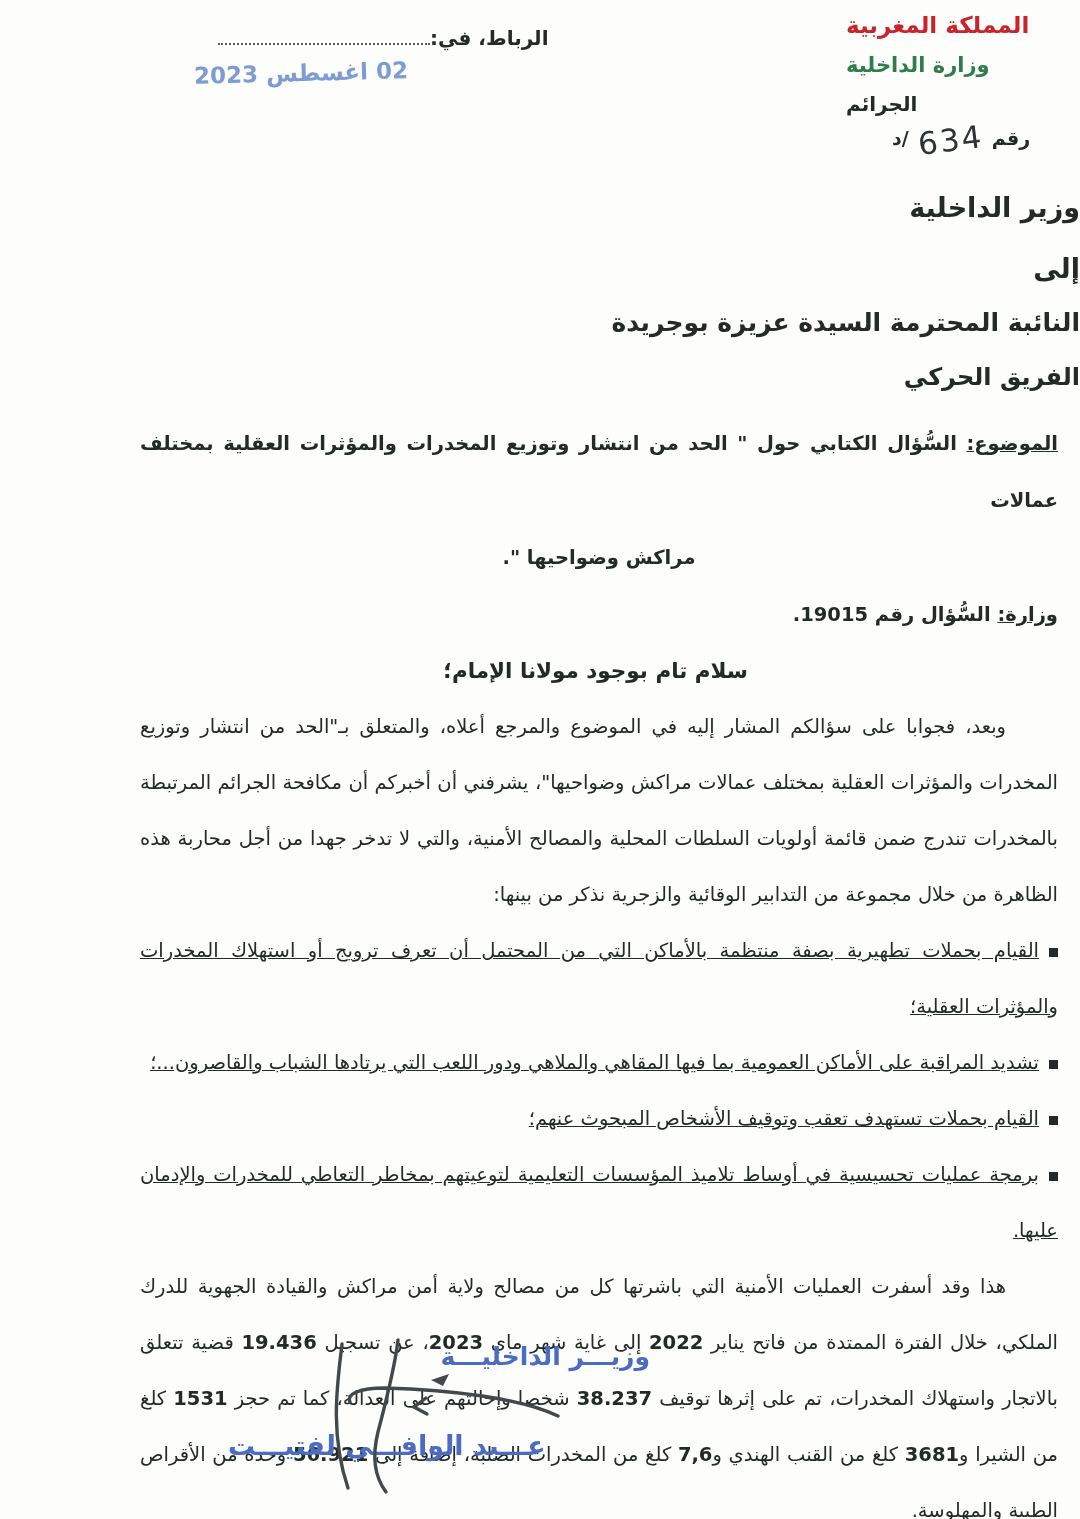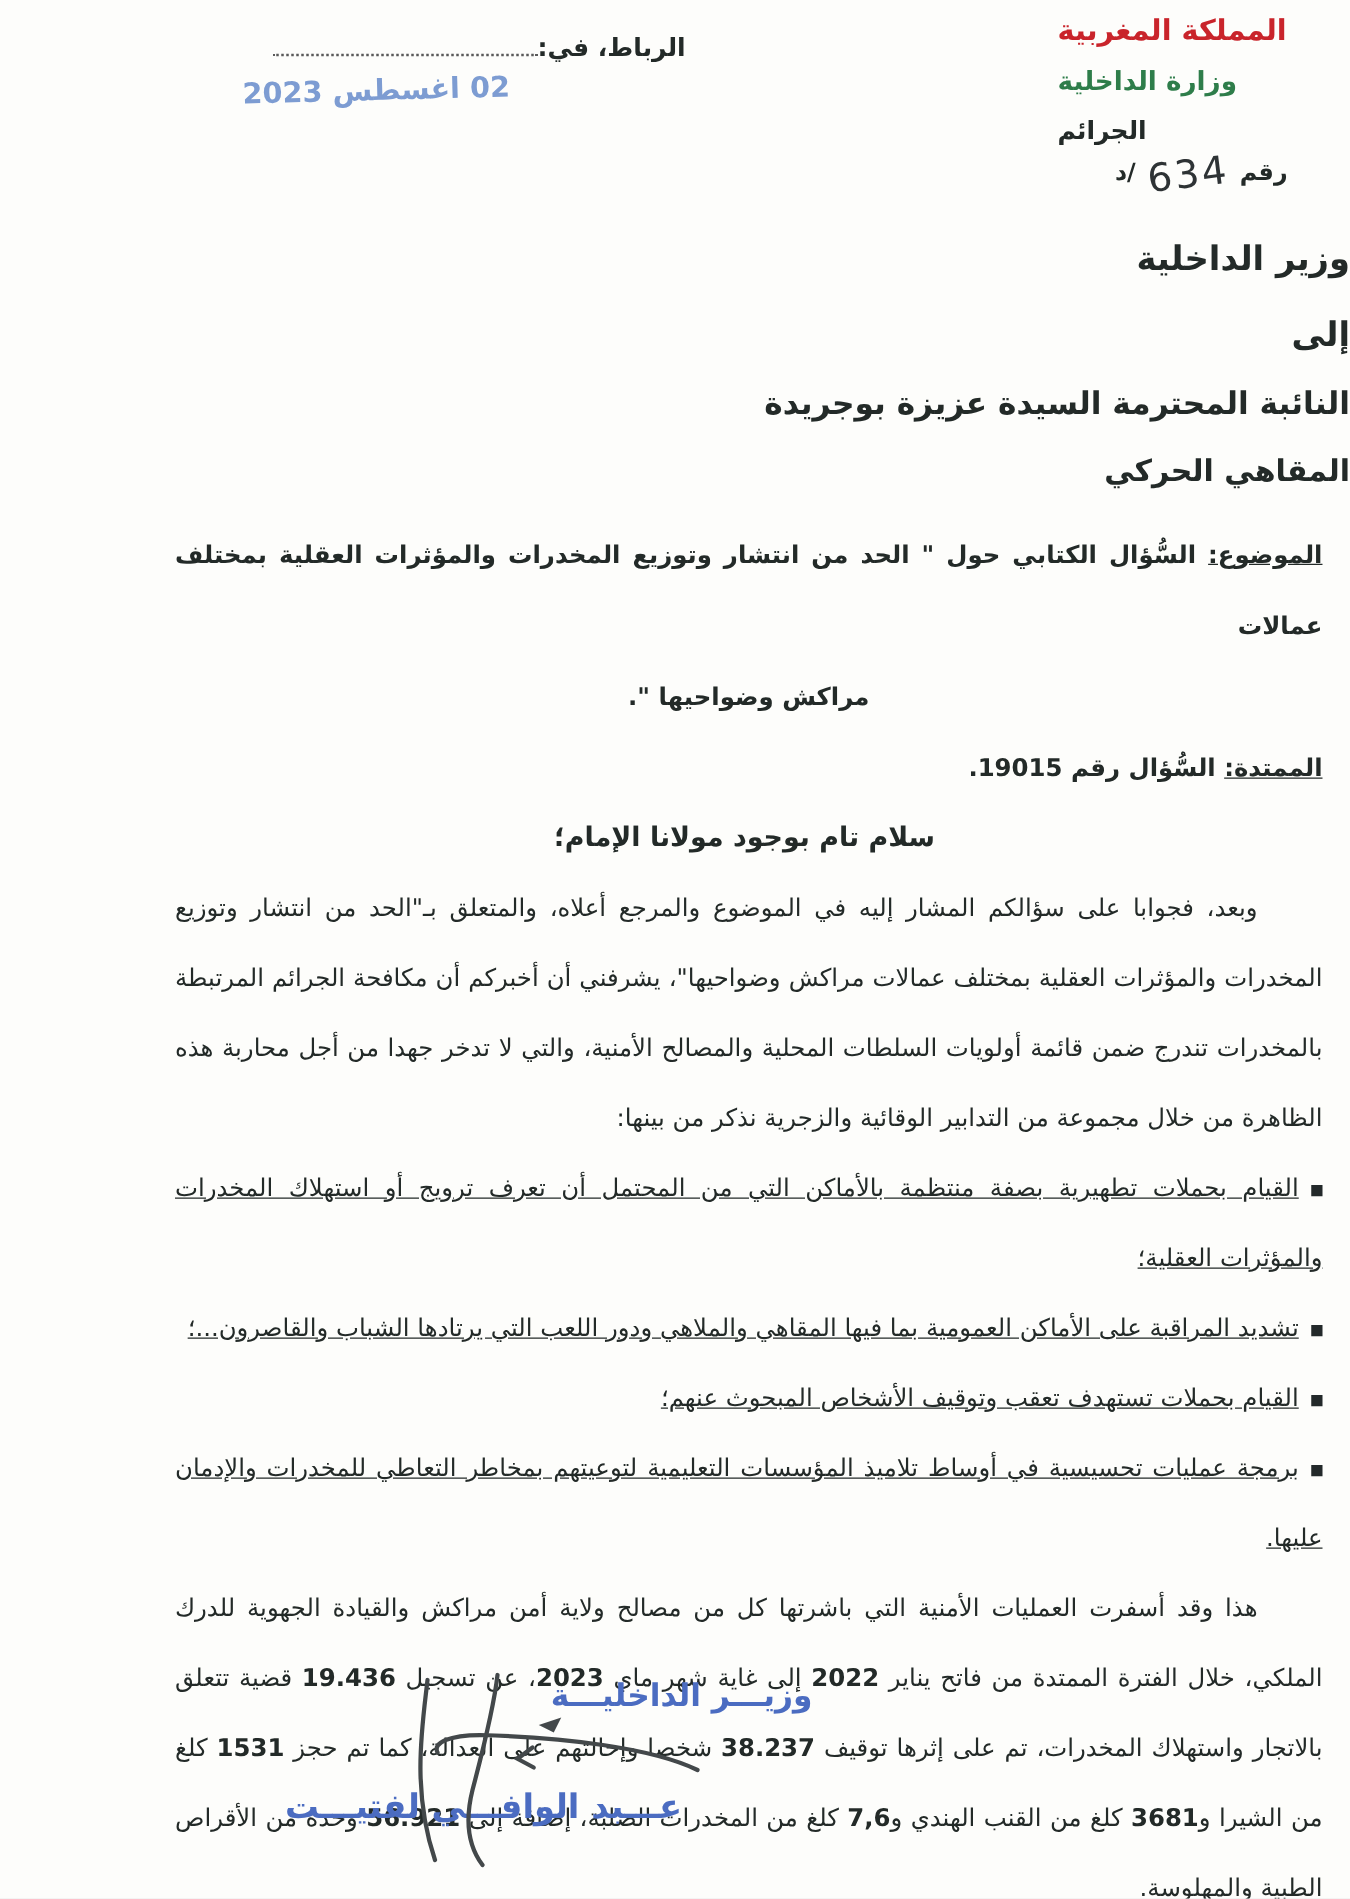--- a/index.html
+++ b/index.html
@@ -90,33 +90,33 @@
     <div class="rabat">
       <span class="rabat-label">الرباط، في:</span><span class="dots"></span>
     </div>
     <div class="stamp-date">02 اغسطس 2023</div>
   </div>
 
   <div class="titles">
     <div class="t1">وزير الداخلية</div>
     <div class="t2">إلى</div>
     <div class="t3">النائبة المحترمة السيدة عزيزة بوجريدة</div>
-    <div class="t4">المقاهي الحركي</div>
+    <div class="t4">الفريق الحركي</div>
   </div>
 
   <div class="content">
 
     <div class="subject">
       <span class="lbl">الموضوع:</span>
       <span>السُّؤال الكتابي حول " الحد من انتشار وتوزيع المخدرات والمؤثرات العقلية بمختلف عمالات</span>
     </div>
     <div class="subject-l2">مراكش وضواحيها ".</div>
 
     <div class="reference">
-      <span class="lbl">الممتدة:</span>
+      <span class="lbl">وزارة:</span>
       <span>السُّؤال رقم 19015.</span>
     </div>
 
     <div class="salutation">سلام تام بوجود مولانا الإمام؛</div>
 
     <p class="para indent">وبعد، فجوابا على سؤالكم المشار إليه في الموضوع والمرجع أعلاه، والمتعلق بـ"الحد من انتشار وتوزيع المخدرات والمؤثرات العقلية بمختلف عمالات مراكش وضواحيها"، يشرفني أن أخبركم أن مكافحة الجرائم المرتبطة بالمخدرات تندرج ضمن قائمة أولويات السلطات المحلية والمصالح الأمنية، والتي لا تدخر جهدا من أجل محاربة هذه الظاهرة من خلال مجموعة من التدابير الوقائية والزجرية نذكر من بينها:</p>
 
     <div class="bullet">
       <span class="bmark"></span><span>القيام بحملات تطهيرية بصفة منتظمة بالأماكن التي من المحتمل أن تعرف ترويج أو استهلاك المخدرات والمؤثرات العقلية؛</span>
     </div>

